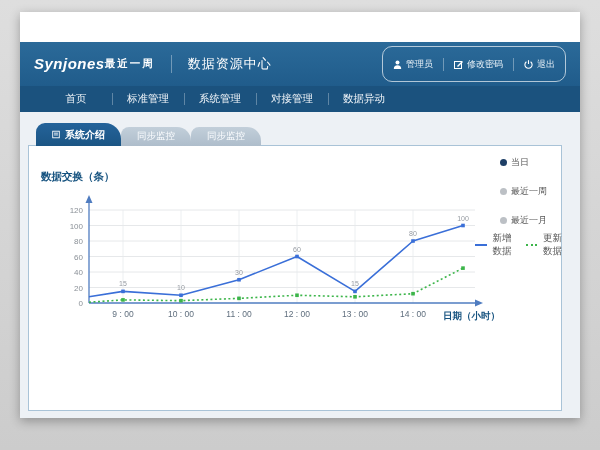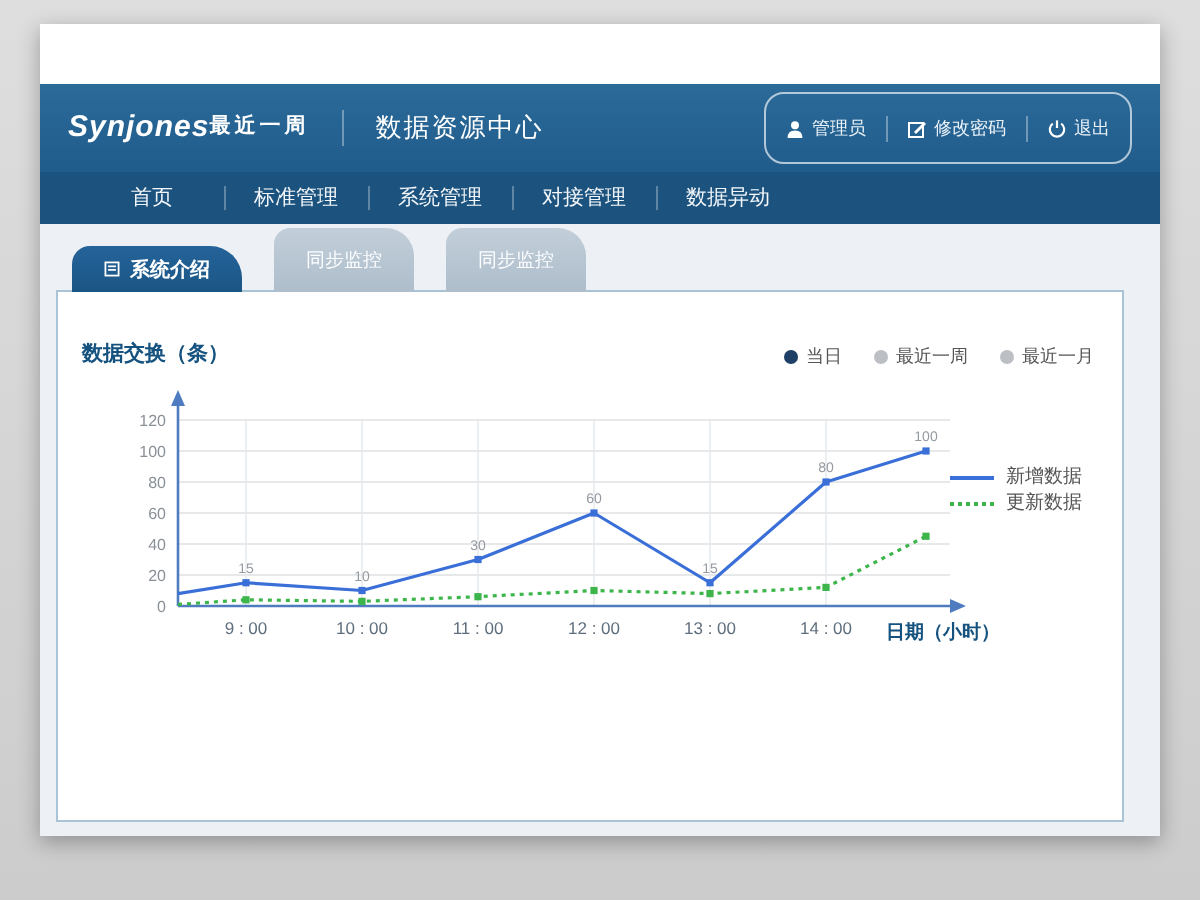--- a/index.html
+++ b/index.html
@@ -31,37 +31,37 @@
          background:rgba(255,255,255,.30); }
 
   
   .page-body { position:absolute; left:0; top:100px; width:100%; height:306px; background:#edf1f5; }
 
   
   .tabs { position:absolute; left:16px; top:111px; height:23px; display:flex; align-items:flex-end; z-index:3; }
   .tab { display:flex; align-items:center; cursor:pointer; color:#fff; white-space:nowrap; }
   .tab.active { height:23px; background:linear-gradient(#24639a,#1b5584); border-radius:9px 16px 0 0;
                 padding:0 16px; font-size:10px; font-weight:bold; gap:5px; }
-  .tab.inactive { height:32px; background:linear-gradient(#c2cfda,#aebdcb); border-radius:8px 14px 0 0;
-                  padding:0 16px; font-size:9.5px; margin-left:16px; color:#fbfdff; }
+  .tab.inactive { height:19px; background:linear-gradient(#c2cfda,#aebdcb); border-radius:8px 14px 0 0;
+                  padding:0 16px; font-size:9.5px; margin-left:0; color:#fbfdff; }
 
   
   .panel { position:absolute; left:8px; top:133px; width:534px; height:266px; background:#fff;
            border:1px solid #a9c3d7; z-index:2; }
 
-  .filters { position:absolute; top:26px; right:14px; display:flex; gap:16px; }
+  .filters { position:absolute; top:10px; right:14px; display:flex; gap:16px;flex-direction:column; }
   .filter { display:flex; align-items:center; gap:4px; font-size:9px; color:#555; cursor:pointer; }
   .dot { width:7px; height:7px; border-radius:50%; background:#bcc0c5; }
   .dot.sel { background:#1e3f66; }
 
   .ylabel { position:absolute; left:12px; top:24px; font-size:10.5px; font-weight:bold; color:#15527f; }
   .chart { position:absolute; left:10px; top:45px; }
   svg text { font-family:"Liberation Sans", sans-serif; }
 
-  .legend { position:absolute; left:446px; top:86px; display:flex; flex-direction:column; }
+  .legend { position:absolute; left:446px; top:86px; display:flex; gap:13px; }
   .lrow { display:flex; align-items:center; gap:6px; font-size:9.5px; color:#555; }
   .sample { width:22px; height:0; border-top:2px solid #3a6fd8; }
   .sample.dotted { border-top:2px dotted #3cb54a; }
 
   .note { position:absolute; left:30px; top:212px; right:22px; font-size:8.5px; color:#666; line-height:1.5; }
   .note .red { color:#e03a3f; }
 </style>
 </head>
 <body>
 

